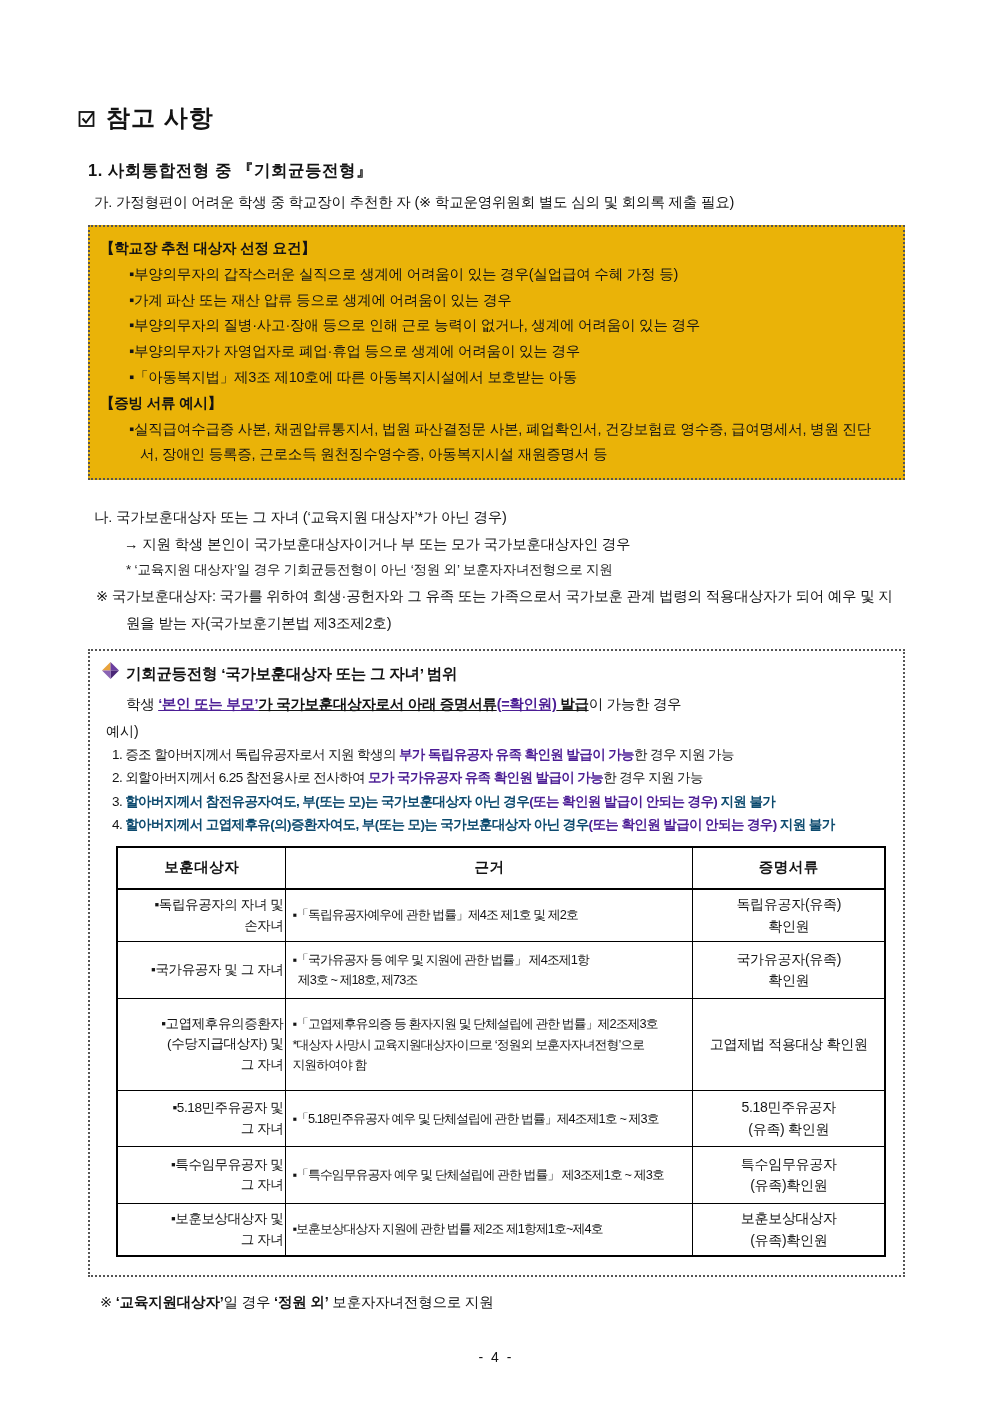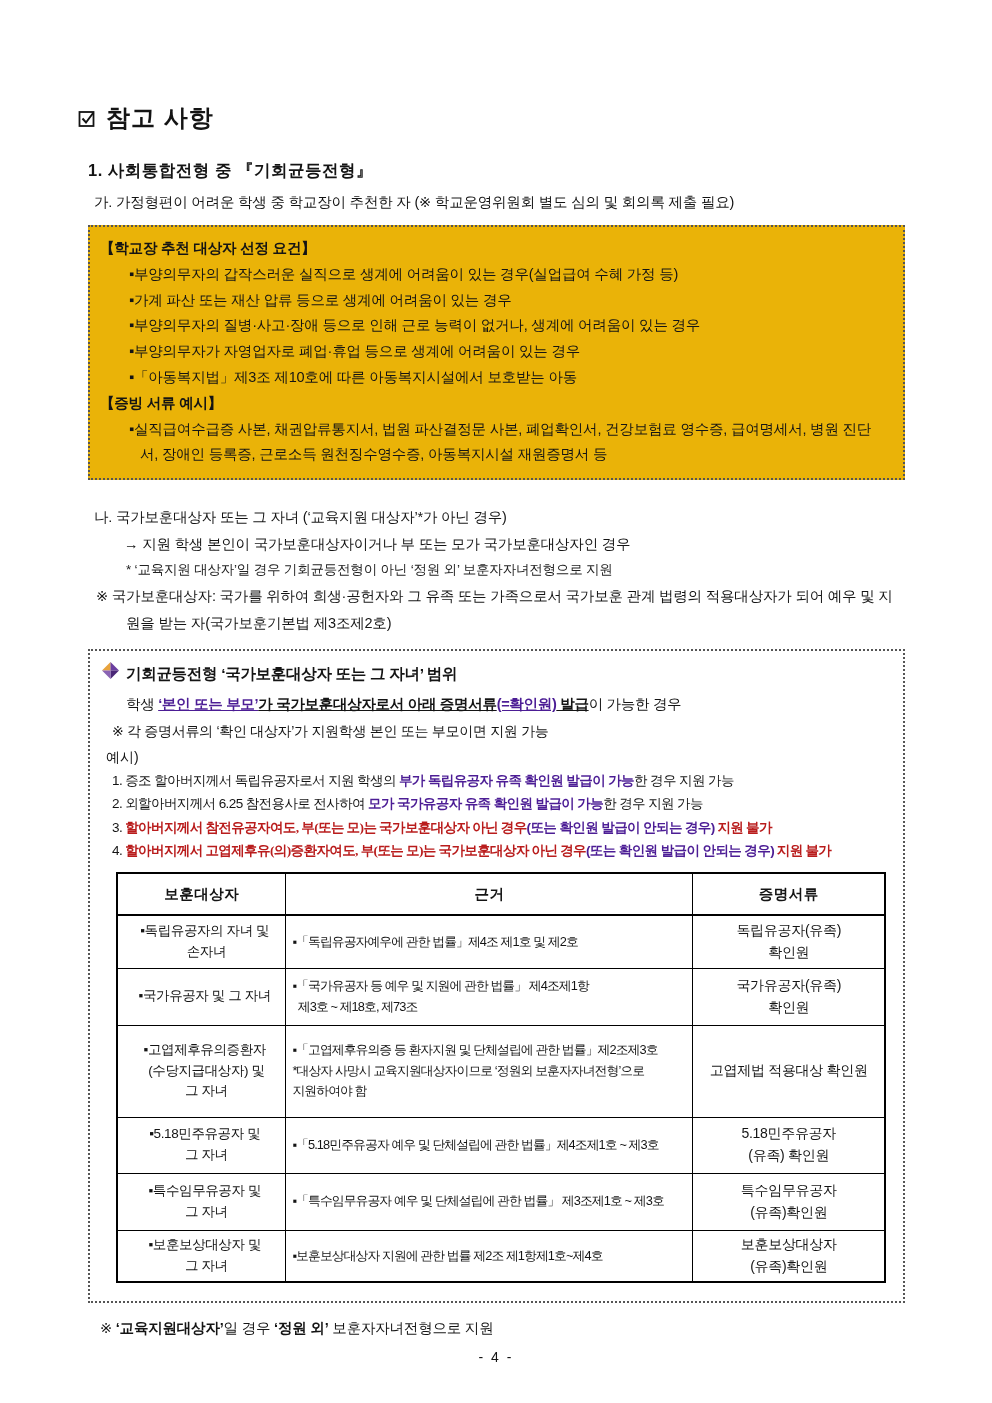--- a/index.html
+++ b/index.html
@@ -36,29 +36,29 @@
 
   
   .box2 { margin-top:13px; background:#ffffff; padding:10px 18px 14px 12px; line-height:1.72; }
   .scope-title { display:flex; align-items:center; gap:7px; font-weight:bold; font-size:15.5px; letter-spacing:-0.3px; }
   .scope-cond { margin:4px 0 0 24px; font-size:14.5px; letter-spacing:-0.3px; }
   .scope-note { margin:2px 0 0 10px; font-size:14px; letter-spacing:-0.3px; }
   .ex-label { margin:2px 0 0 4px; font-size:14px; }
   .ex-line { margin-left:10px; font-size:13.5px; white-space:nowrap; letter-spacing:-0.6px; }
 
   .red  { color:#4c1d95; }
-  .blue { color:#b91c1c;font-family:Liberation Serif, serif; }
+  .blue { color:#0c4a6e; }
   .bold { font-weight:bold; }
   .underline { text-decoration:underline; }
 
   
   table.vet { border-collapse:collapse; margin:10px 0 4px 14px; width:770px; table-layout:fixed; border:2px solid #000; }
   table.vet th, table.vet td { border:1px solid #000; overflow:hidden; }
   table.vet thead th { border-bottom:2.5px solid #000; font-size:14.5px; font-weight:bold; height:42px; letter-spacing:0.5px; }
-  td.c-target { text-align:center; padding:4px 2px 4px 8px; font-size:13.5px; white-space:pre; line-height:1.55; letter-spacing:-0.4px; }
+  td.c-target { text-align:right; padding:4px 2px 4px 8px; font-size:13.5px; white-space:pre; line-height:1.55; letter-spacing:-0.4px; }
   td.c-basis  { text-align:left; padding:4px 2px 4px 6px; font-size:12.8px; white-space:pre; line-height:1.6; letter-spacing:-0.9px; }
   td.c-doc    { text-align:center; padding:2px; font-size:14px; white-space:pre; line-height:1.55; letter-spacing:-0.3px; }
   tr.r0 { height:53px; } tr.r1 { height:57px;margin-left:40px; } tr.r2 { height:92px; }
   tr.r3 { height:56px; } tr.r4 { height:57px; } tr.r5 { height:52px; }
 
   
   .footer-note { margin:16px 0 0 22px; font-size:14.5px; letter-spacing:-0.2px; }
   .page-number { position:absolute; bottom:38px; left:0; width:100%; text-align:center; font-size:14px; letter-spacing:2px; }
 </style>
 </head>
@@ -103,21 +103,20 @@
         <svg width="17" height="17" viewBox="0 0 24 24">
           <polygon points="12,0 0,12 12,12" fill="#e8a33d"></polygon>
           <polygon points="12,0 24,12 12,12" fill="#6b3fa0"></polygon>
           <polygon points="24,12 12,24 12,12" fill="#4a2676"></polygon>
           <polygon points="0,12 12,24 12,12" fill="#8a63b3"></polygon>
         </svg>
       </span>
       <span>기회균등전형 ‘국가보훈대상자 또는 그 자녀’ 범위</span>
     </div>
     <div class="scope-cond"><span>학생 </span><span class="red bold underline">‘본인 또는 부모’</span><span class="bold underline">가 국가보훈대상자로서 아래 증명서류</span><span class="red bold underline">(=확인원)</span><span class="bold underline"> 발급</span><span>이 가능한 경우</span></div>
-    <div class="scope-note">※ 각 증명서류의 ‘확인 대상자’가 지원학생 본인 또는 부모이면 지원 가능</div>
     <div class="ex-label">예시)</div>
     <div class="ex-line"><span>1. 증조 할아버지께서 독립유공자로서 지원 학생의 </span><span class="red bold">부가 독립유공자 유족 확인원 발급이 가능</span><span>한 경우 지원 가능</span></div>
     <div class="ex-line"><span>2. 외할아버지께서 6.25 참전용사로 전사하여 </span><span class="red bold">모가 국가유공자 유족 확인원 발급이 가능</span><span>한 경우 지원 가능</span></div>
     <div class="ex-line"><span>3. </span><span class="blue bold">할아버지께서 참전유공자여도, 부(또는 모)는 국가보훈대상자 아닌 경우</span><span class="red bold">(또는 확인원 발급이 안되는 경우)</span><span class="blue bold"> 지원 불가</span></div>
     <div class="ex-line"><span>4. </span><span class="blue bold">할아버지께서 고엽제후유(의)증환자여도, 부(또는 모)는 국가보훈대상자 아닌 경우</span><span class="red bold">(또는 확인원 발급이 안되는 경우)</span><span class="blue bold"> 지원 불가</span></div>
 
     <table class="vet">
       <colgroup>
         <col style="width:22%">
           <col style="width:53%">

